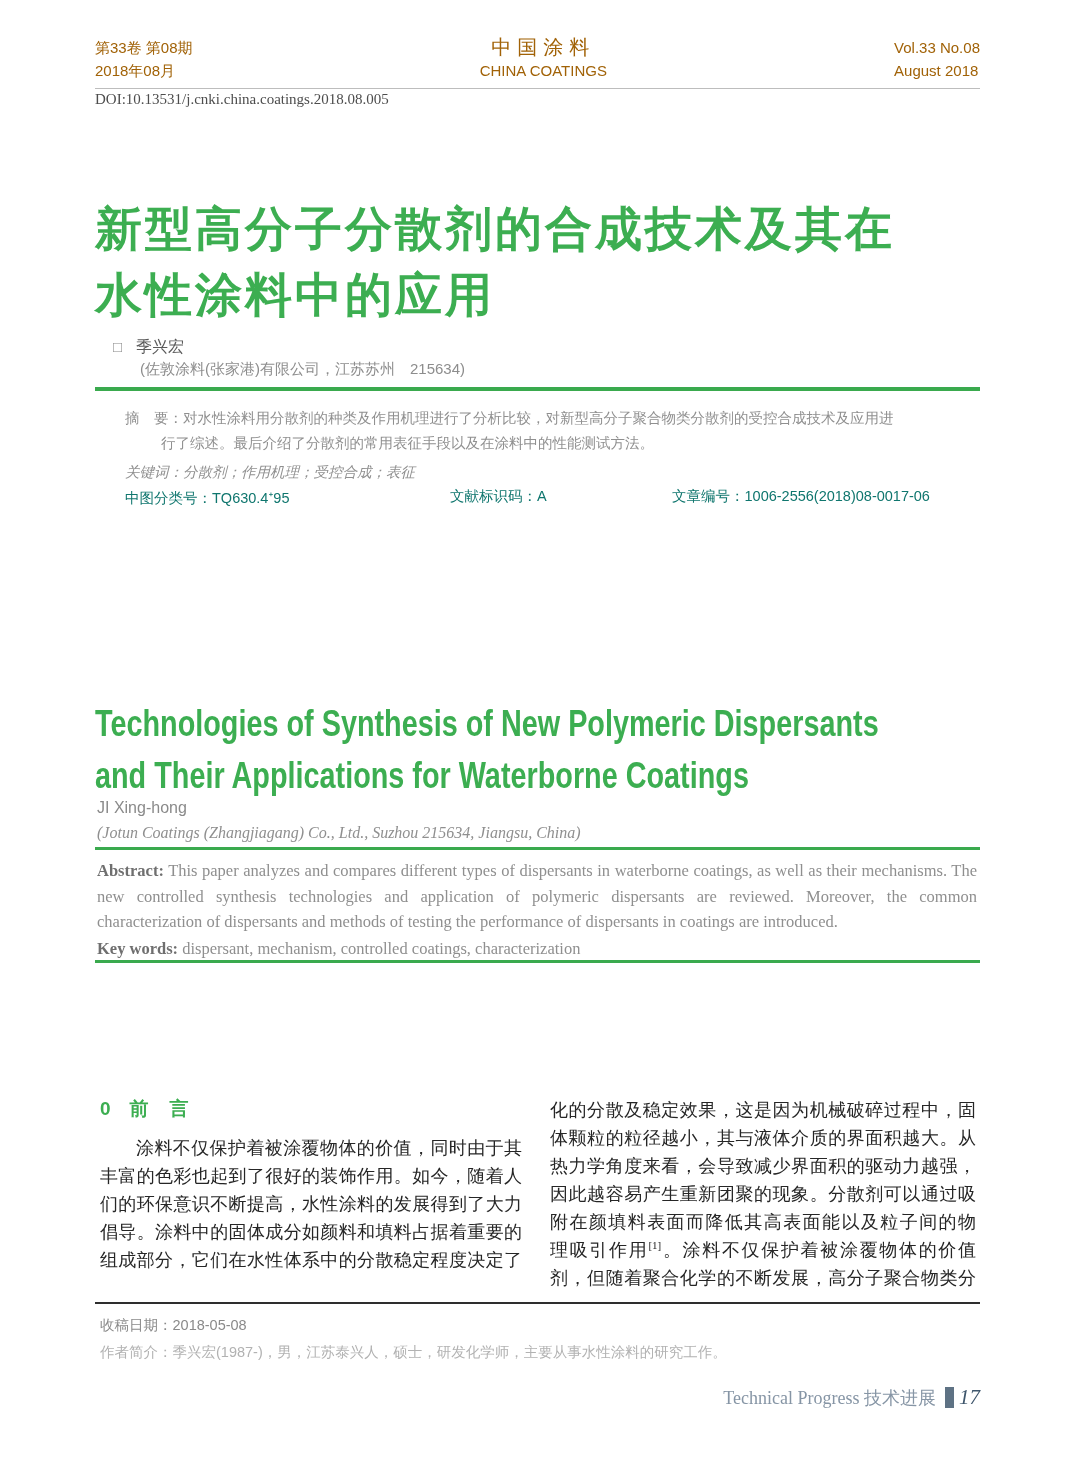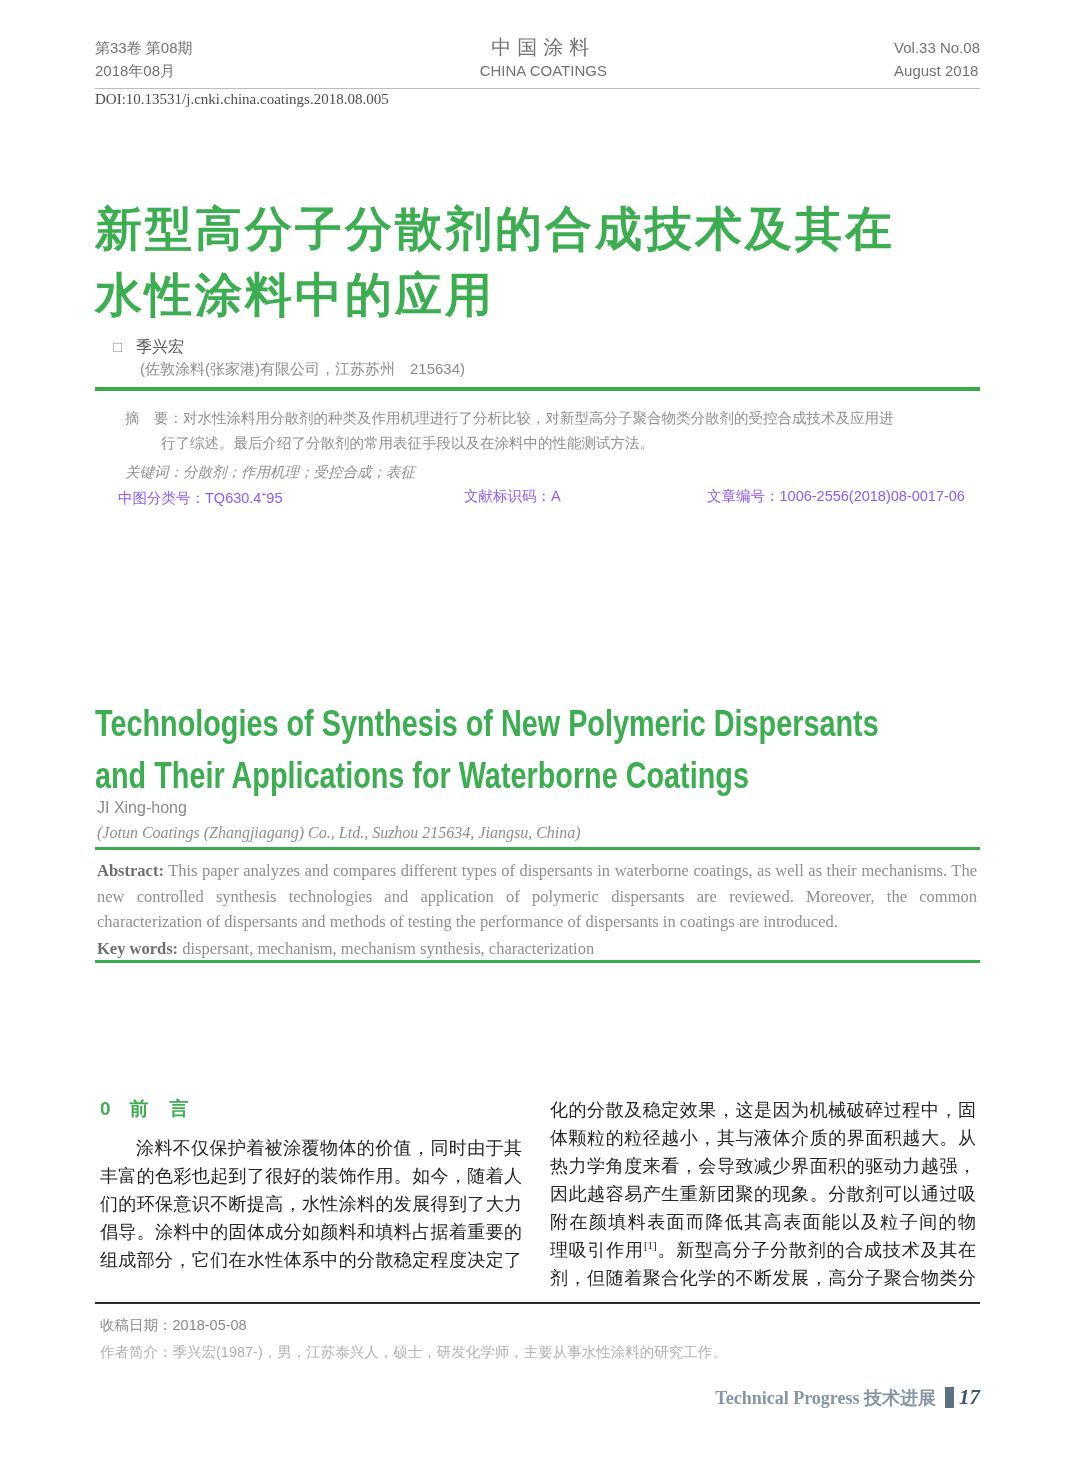--- a/index.html
+++ b/index.html
@@ -4,21 +4,21 @@
 <style>
   html,body{margin:0;padding:0;}
   body{
     width:1075px;height:1459px;position:relative;background:#ffffff;
     font-family:"Liberation Sans",sans-serif;color:#262626;overflow:hidden;
   }
   .abs{position:absolute;}
 
   
   .hdr{top:36px;left:95px;width:885px;display:flex;justify-content:space-between;
-       color:#737373;font-size:15px;line-height:23px;}
+       color:#a16207;font-size:15px;line-height:23px;}
   .hdr .c{text-align:center;}
   .hdr .r{text-align:left;}
   .hdr .cn-journal{letter-spacing:6px;font-size:20px;}
   .hdr-rule{top:88px;left:95px;width:885px;height:1px;background:#bdbdbd;}
   .doi{top:91px;left:95px;font-family:"Liberation Serif",serif;font-size:15px;color:#4d4d4d;}
 
   
   .cn-title{top:196px;left:95px;width:900px;color:#3cae51;font-weight:bold;
             font-size:47px;line-height:66px;letter-spacing:3px;}
 
@@ -29,21 +29,21 @@
 
   .rule-green{left:95px;width:885px;background:#3aaa4e;}
   .rg1{top:387px;height:4px;}
   .rg2{top:847px;height:3px;}
   .rg3{top:960px;height:3px;}
 
   
   .abstract-cn{top:406px;left:125px;width:845px;color:#909090;font-size:14.5px;line-height:25px;}
   .abstract-cn .cont{padding-left:36px;}
   .kw-cn{margin-top:4px;font-style:italic;}
-  .clc-row{top:487px;left:118px;width:855px;display:flex;color:#8b5cf6;font-size:14.5px;gap:21px;}
+  .clc-row{top:487px;left:125px;width:855px;display:flex;color:#0f766e;font-size:14.5px;}
   .clc-row .i1{flex:0 0 325px;}
   .clc-row .i2{flex:0 0 222px;}
 
   
   .en-title-wrap{top:698px;left:95px;width:1100px;transform:scaleX(0.80);transform-origin:left top;}
   .en-title{color:#3cae51;font-weight:bold;font-size:36px;line-height:52px;letter-spacing:0px;}
   .author-en{top:799px;left:97px;font-size:16px;color:#8a8a8a;}
   .affil-en{top:824px;left:97px;font-family:"Liberation Serif",serif;font-style:italic;
             font-size:16px;color:#8f8f8f;}
 
@@ -64,21 +64,21 @@
   .bodyline sup{font-size:11px;line-height:0;}
 
   
   .foot-rule{top:1302px;left:95px;width:885px;height:2px;background:#2e2e2e;}
   .footnotes{top:1312px;left:100px;width:880px;font-size:14.5px;line-height:27px;}
   .fn-received{color:#8a8a8a;}
   .fn-bio{color:#b2b2b2;}
 
   
   .pagefoot{top:1385px;left:95px;width:885px;text-align:right;
-            font-family:"Liberation Serif",serif;color:#8695a5;font-size:18px;font-weight:bold;}
+            font-family:"Liberation Serif",serif;color:#8695a5;font-size:18px;font-weight:normal;}
   .pagefoot .bar{display:inline-block;width:9px;height:21px;background:#5e7284;
                  vertical-align:-4px;margin:0 5px 0 9px;}
   .pagefoot .pg{font-style:italic;color:#3e566c;font-size:21px;}
 </style>
 </head>
 <body>
 
 <div class="abs hdr">
   <div class="l">
     <div>第33卷 第08期</div>
@@ -123,21 +123,21 @@
   <div class="en-title">Technologies of Synthesis of New Polymeric Dispersants</div>
   <div class="en-title">and Their Applications for Waterborne Coatings</div>
 </div>
 <div class="abs author-en">JI Xing-hong</div>
 <div class="abs affil-en">(Jotun Coatings (Zhangjiagang) Co., Ltd., Suzhou 215634, Jiangsu, China)</div>
 
 <div class="abs rule-green rg2"></div>
 
 <div class="abs abstract-en">
   <div><b>Abstract:</b><span> This paper analyzes and compares different types of dispersants in waterborne coatings, as well as their mechanisms. The new controlled synthesis technologies and application of polymeric dispersants are reviewed. Moreover, the common characterization of dispersants and methods of testing the performance of dispersants in coatings are introduced.</span></div>
-  <div class="kw-en"><b>Key words:</b><span> dispersant, mechanism, mechanism synthesis, characterization</span></div>
+  <div class="kw-en"><b>Key words:</b><span> dispersant, mechanism, controlled coatings, characterization</span></div>
 </div>
 
 <div class="abs rule-green rg3"></div>
 
 <div class="abs col-left">
   <div class="sec-head">
     <span class="no">0</span><span>前　言</span>
   </div>
   <div class="bodyline first">涂料不仅保护着被涂覆物体的价值，同时由于其</div>
   <div class="bodyline">丰富的色彩也起到了很好的装饰作用。如今，随着人</div>
@@ -145,21 +145,21 @@
   <div class="bodyline">倡导。涂料中的固体成分如颜料和填料占据着重要的</div>
   <div class="bodyline">组成部分，它们在水性体系中的分散稳定程度决定了</div>
 </div>
 
 <div class="abs col-right">
   <div class="bodyline">化的分散及稳定效果，这是因为机械破碎过程中，固</div>
   <div class="bodyline">体颗粒的粒径越小，其与液体介质的界面积越大。从</div>
   <div class="bodyline">热力学角度来看，会导致减少界面积的驱动力越强，</div>
   <div class="bodyline">因此越容易产生重新团聚的现象。分散剂可以通过吸</div>
   <div class="bodyline">附在颜填料表面而降低其高表面能以及粒子间的物</div>
-  <div class="bodyline"><span>理吸引作用</span><sup>[1]</sup><span>。新型高分子分散剂的合成技术及其在</span></div>
+  <div class="bodyline"><span>理吸引作用</span><sup>[1]</sup><span>。涂料不仅保护着被涂覆物体的价值</span></div>
   <div class="bodyline">剂，但随着聚合化学的不断发展，高分子聚合物类分</div>
 </div>
 
 <div class="abs foot-rule"></div>
 <div class="abs footnotes">
   <div class="fn-received">收稿日期：2018-05-08</div>
   <div class="fn-bio">作者简介：季兴宏(1987-)，男，江苏泰兴人，硕士，研发化学师，主要从事水性涂料的研究工作。</div>
 </div>
 
 <div class="abs pagefoot">

